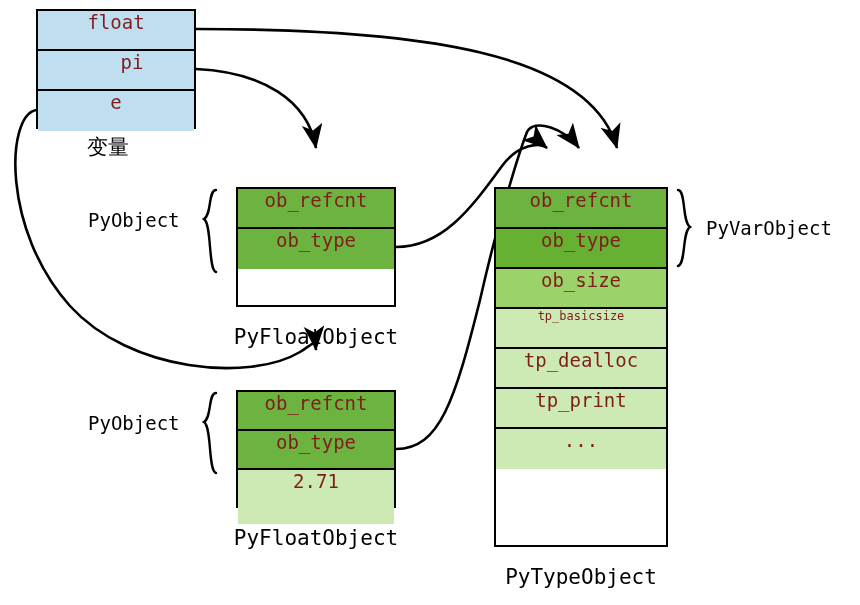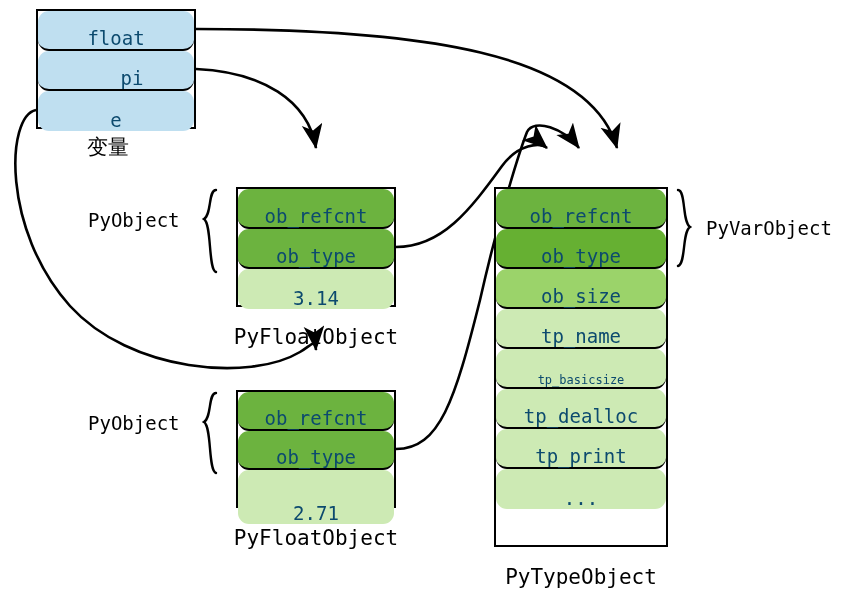--- a/index.html
+++ b/index.html
@@ -25,28 +25,27 @@
   }
   .struct {
     position: absolute;
     border: 2.5px solid #000000;
     box-sizing: border-box;
     background: #ffffff;
   }
   .row {
     box-sizing: border-box;
     display: flex;
-    align-items: flex-end;
+    align-items: flex-start;
     justify-content: center;
     font-size: 19px;
-    color: #0c4a6e;
+    color: #7f1d1d;
     letter-spacing: 0px;
     white-space: nowrap;
     border-bottom: 2.5px solid #000000;
-    border-radius: 11px;
   }
   .row:last-child {
     border-bottom: none;
   }
   .row.tight { font-size: 12px; }
   .caption {
     position: absolute;
     font-size: 21px;
     color: #000000;
     white-space: nowrap;
@@ -106,23 +105,20 @@
 
   <div class="brace-label" style="left:88px; top:220px; transform:translateY(-50%);">PyObject</div>
 
   <div class="struct" style="left:236px; top:187px; width:160px; height:120px;">
     <div class="row" style="height:40px; background:#6cb33f;">
       <span>ob_refcnt</span>
     </div>
     <div class="row" style="height:40px; background:#6cb33f;">
       <span>ob_type</span>
     </div>
-    <div class="row" style="height:40px; background:#cdeab4;">
-      <span>3.14</span>
-    </div>
   </div>
   <div class="caption" style="left:196px; top:325px; width:240px;">PyFloatObject</div>
 
   <div class="brace-label" style="left:88px; top:423px; transform:translateY(-50%);">PyObject</div>
 
   <div class="struct" style="left:236px; top:390px; width:160px; height:118px;">
     <div class="row" style="height:39px; background:#6cb33f;">
       <span>ob_refcnt</span>
     </div>
     <div class="row" style="height:39px; background:#6cb33f;">
@@ -137,23 +133,20 @@
   <div class="struct" style="left:494px; top:187px; width:174px; height:360px;">
     <div class="row" style="height:40px; background:#6cb33f;">
       <span>ob_refcnt</span>
     </div>
     <div class="row" style="height:40px; background:#66b032;">
       <span>ob_type</span>
     </div>
     <div class="row" style="height:40px; background:#9bd36a;">
       <span>ob_size</span>
     </div>
-    <div class="row" style="height:40px; background:#cdeab4;">
-      <span>tp_name</span>
-    </div>
     <div class="row tight" style="height:40px; background:#cdeab4;">
       <span>tp_basicsize</span>
     </div>
     <div class="row" style="height:40px; background:#cdeab4;">
       <span>tp_dealloc</span>
     </div>
     <div class="row" style="height:40px; background:#cdeab4;">
       <span>tp_print</span>
     </div>
     <div class="row" style="height:40px; background:#cdeab4;">

